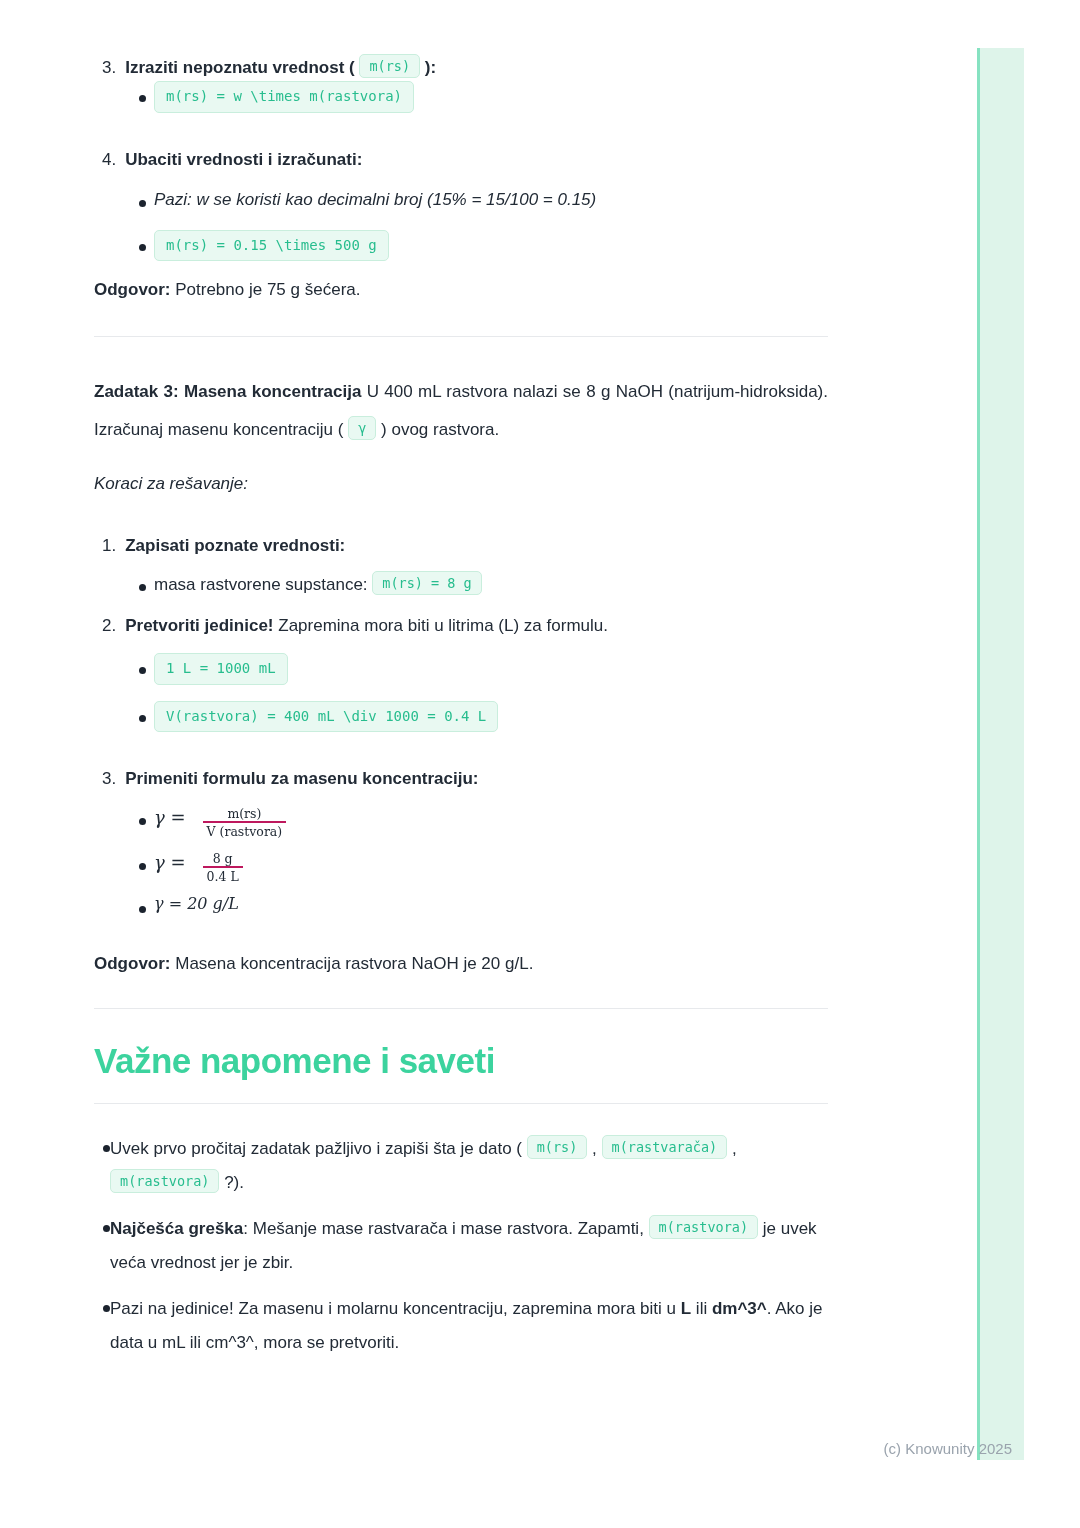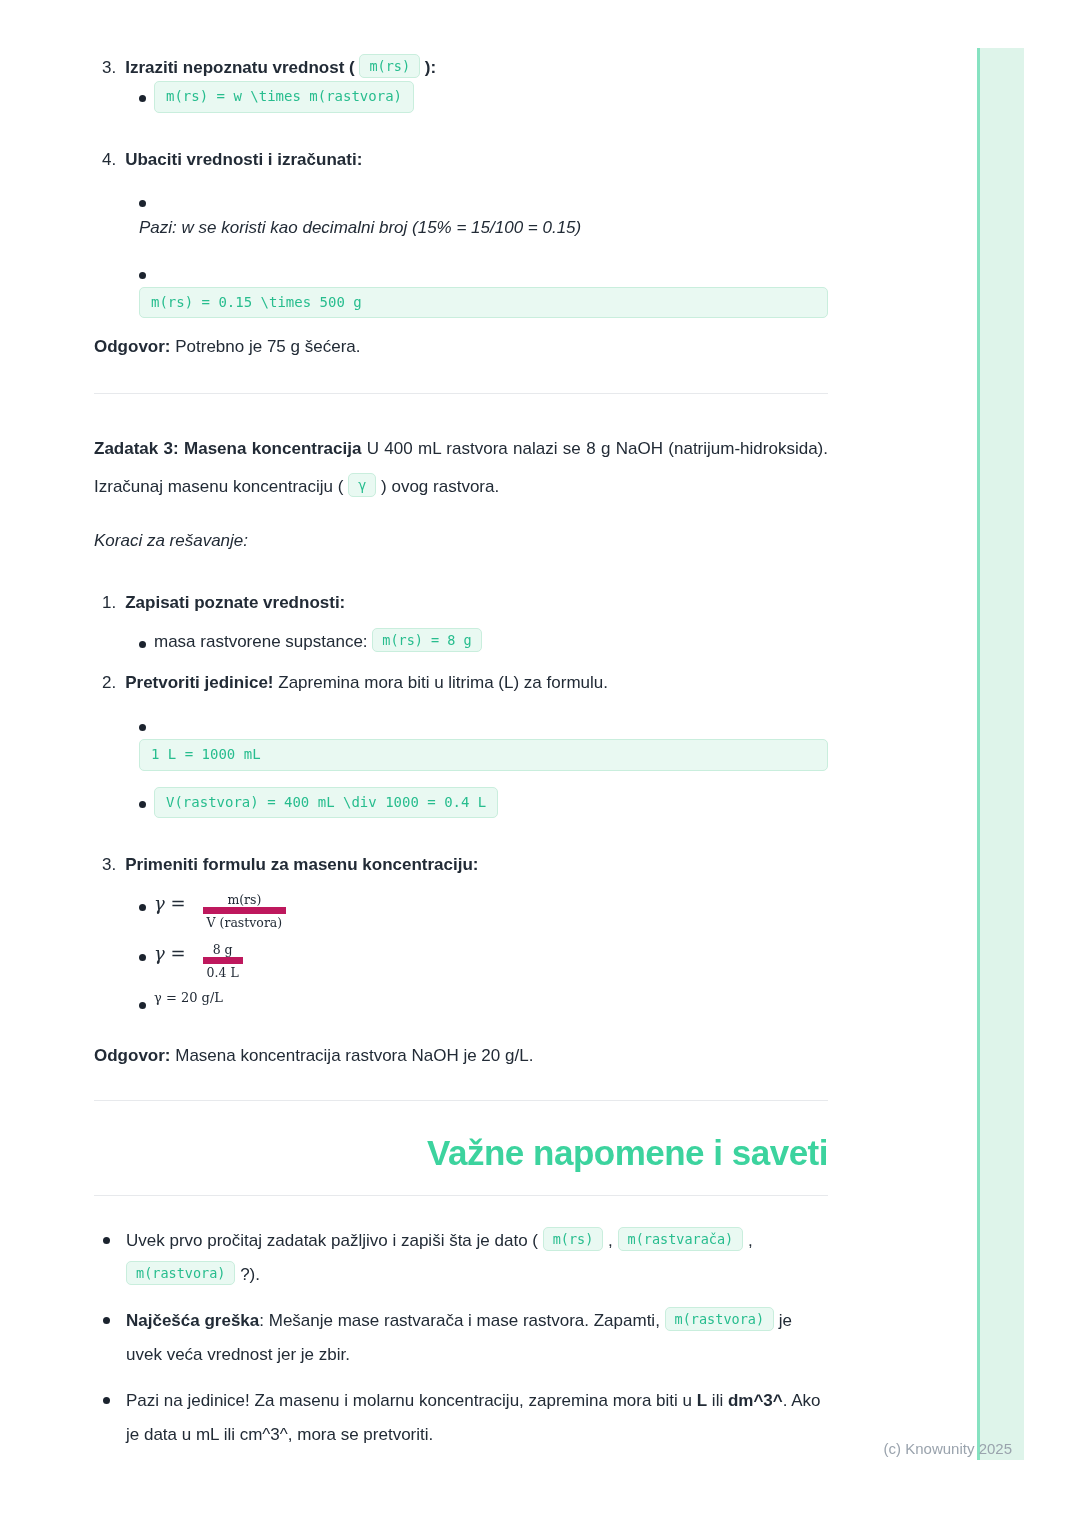--- a/index.html
+++ b/index.html
@@ -19,21 +19,21 @@
   .bold { font-weight:700; }
   .italic { font-style:italic; }
   hr.div { border:none; border-top:1px solid #e7e9ec; width:100%; }
 
   
   .num-item { padding-left:8px; }
   .num-item .num { margin-right:9px; }
 
   
   .sub-li { display:flex; padding-left:45px; gap:8px; }
-  .note-li { display:flex; padding-left:9px; gap:16px; line-height:34px; }
+  .note-li { display:flex; padding-left:9px; line-height:34px; }
   .dot {
     width:7px; height:7px; border-radius:50%; background:#1b232e;
     flex:0 0 7px; align-self:flex-start; margin-top:13px;
   }
   .sub-li.center .dot, .math .dot { margin-top:14px; }
 
   
   .chip {
     font-family:"DejaVu Sans Mono", monospace;
     background:#e9f9f2; border:1px solid #c9eedd; border-radius:5px;
@@ -43,41 +43,41 @@
   .chip.inline { font-size:13.5px; padding:2px 9px; line-height:1.35; vertical-align:2px; }
 
   
   .serif { font-family:"DejaVu Serif", serif; }
   .math-lhs { font-size:18px; font-style:italic; }
   .frac {
     display:inline-flex; flex-direction:column; align-items:center;
     margin-left:9px; line-height:1.2; font-size:12.5px; transform:translateY(2px);
   }
   .frac .num-f { padding:0 4px; }
-  .frac .den-f { border-top:7px solid #be185d; padding:1px 4px 0; }
-  .math-single { font-size:13px; }
+  .frac .den-f { border-top:2px solid #be185d; padding:1px 4px 0; }
+  .math-single { font-size:16px; font-style:italic; }
 
   
   .para { margin-bottom:22px; }
   .justify { text-align:justify; line-height:38px; }
 
   
   .h1 {
     font-size:35px; font-weight:700; color:#3cd39e; letter-spacing:-0.5px;
-    line-height:44px; margin-bottom:20px;text-align:right;
+    line-height:44px; margin-bottom:20px;
   }
 
   .footer {
     position:absolute; top:1440px; right:68px; z-index:3;
     font-size:15px; color:#9aa3ad;
   }
 
   
   .mb10{margin-bottom:10px;} .mb12{margin-bottom:12px;} .mb14{margin-bottom:14px;}
-  .mb16{margin-bottom:16px;flex-direction:column;} .mb22{margin-bottom:22px;}
+  .mb16{margin-bottom:16px;} .mb22{margin-bottom:22px;}
   .mb28{margin-bottom:28px;} .mb30{margin-bottom:30px;} .mb32{margin-bottom:32px;}
   .mb34{margin-bottom:34px;} .mb36{margin-bottom:36px;}
 </style>
 </head>
 <body>
 
 <div class="side-band"></div>
 
 <div class="content">
 

